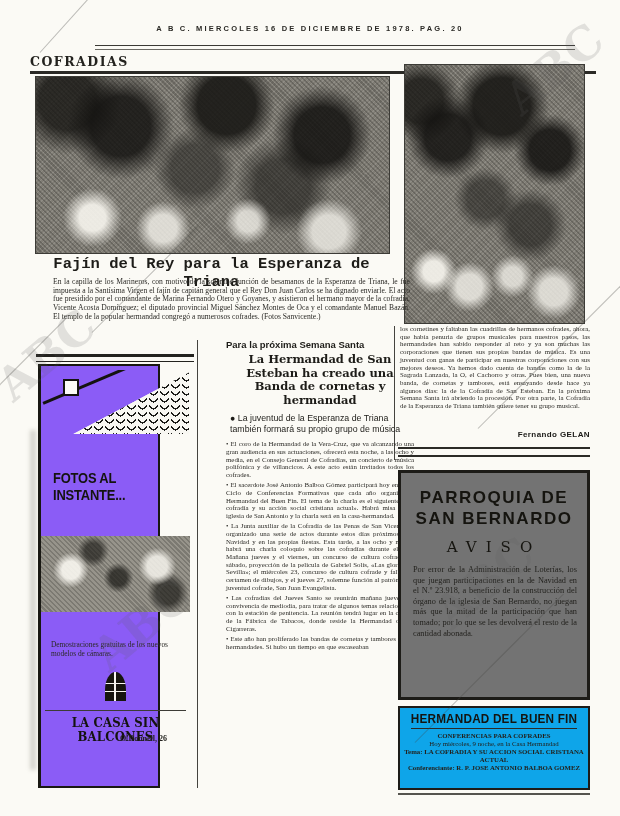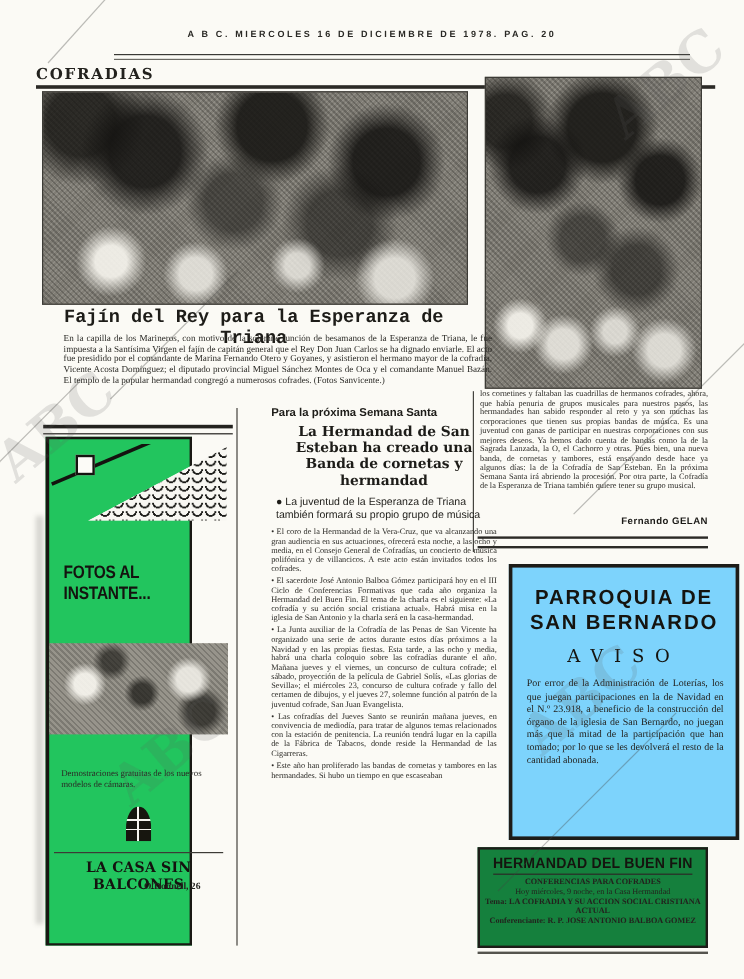--- a/index.html
+++ b/index.html
@@ -55,42 +55,42 @@
 
   
   .rightcol{position:absolute;left:400px;top:325px;width:190px;}
   .byline{position:absolute;left:400px;top:430px;width:190px;text-align:right;
     font-family:"Liberation Sans",sans-serif;font-weight:bold;font-size:8px;letter-spacing:.4px;}
   .hrule-double{position:absolute;left:398px;top:447px;width:192px;height:6px;
     border-top:2px solid #2b2a26;border-bottom:2px solid #2b2a26;}
 
   
   .parroquia{position:absolute;left:398px;top:470px;width:192px;height:230px;
-    border:3.5px solid #1d1c18;background:#7dd3fc;box-sizing:border-box;margin-left:26px;}
+    border:3.5px solid #1d1c18;background:#737373;box-sizing:border-box;}
   .parroquia-title{margin-top:14px;text-align:center;font-family:"Liberation Sans",sans-serif;
     font-weight:bold;font-size:17px;line-height:21px;letter-spacing:1.5px;color:#15140f;}
   .aviso{margin-top:9px;text-align:center;font-family:"DejaVu Serif",serif;
     font-size:15px;letter-spacing:9px;color:#15140f;}
   .parroquia-body{margin:9px 10px 0 12px;font-size:8.3px;line-height:10.6px;text-align:justify;color:#23221e;}
 
   
   .buenfin{position:absolute;left:398px;top:706px;width:192px;height:84px;
-    border:2px solid #1d1c18;background:#15803d;box-sizing:border-box;text-align:center;}
+    border:2px solid #1d1c18;background:#0ea5e9;box-sizing:border-box;text-align:center;}
   .buenfin-title{margin-top:4px;font-family:"Liberation Sans",sans-serif;font-weight:bold;
     font-size:12.5px;letter-spacing:.2px;color:#15140f;transform:scaleX(.94);}
   .buenfin-underline{width:88%;height:1px;background:#2b2a26;margin:2px auto 3px auto;}
   .bf-line{font-size:6.8px;line-height:8px;color:#23221e;}
   .bf-bold{font-weight:bold;}
   .buenfin-shadow{position:absolute;left:398px;top:793px;width:192px;height:2px;background:#55544e;}
 
   
   .ad-sep{position:absolute;left:36px;top:354px;width:158px;height:4px;
     border-top:3px solid #23221e;border-bottom:1px solid #23221e;}
   .kodak{position:absolute;left:38px;top:364px;width:122px;height:424px;
-    border:2px solid #191813;border-left:3px solid #191813;background:#22c55e;box-sizing:border-box;}
+    border:2px solid #191813;border-left:3px solid #191813;background:#8b5cf6;box-sizing:border-box;}
   .roof{position:absolute;left:0;top:4px;width:148px;height:66px;overflow:hidden;}
   .roof-tiles{position:absolute;right:0;top:0;width:118px;height:64px;
     clip-path:polygon(100% 4%,100% 100%,2% 100%);
     background-color:#f8f7f2;
     background-image:radial-gradient(circle at 50% 0, #f8f7f2 0 3.2px, #1b1b18 3.2px 4.6px, #f8f7f2 4.6px);
     background-size:11px 7px;}
   .roof-ridge{position:absolute;left:2px;top:32px;width:152px;height:2.5px;background:#14130f;
     transform:rotate(-23deg);transform-origin:left center;}
   .chimney{position:absolute;left:22px;top:9px;width:12px;height:13px;border:2px solid #14130f;background:#fcfbf7;}
   .fotos-headline{position:absolute;left:12px;top:104px;width:110px;

